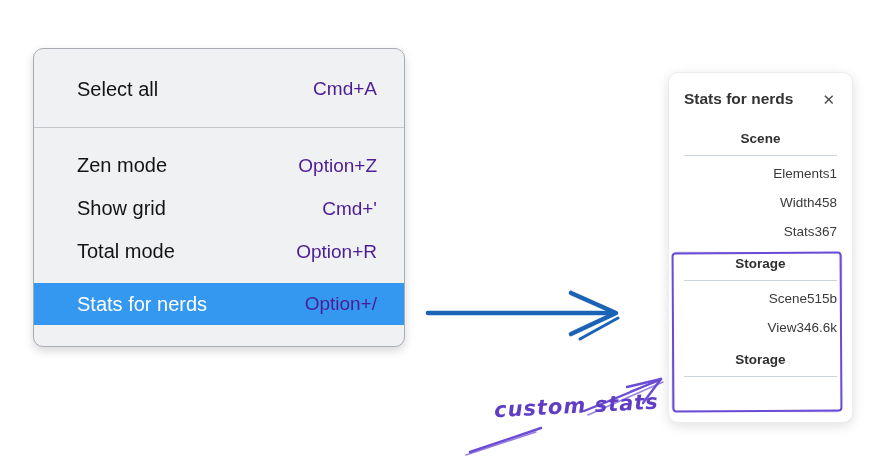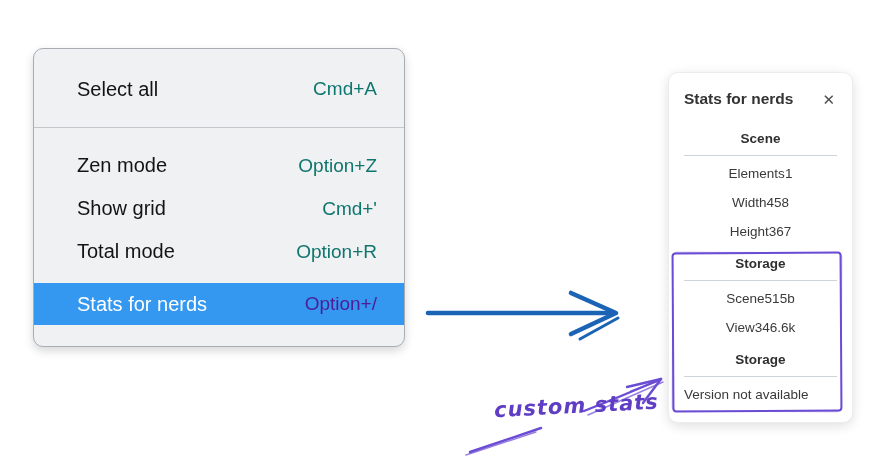--- a/index.html
+++ b/index.html
@@ -16,21 +16,21 @@
     box-shadow:0 4px 10px rgba(0,0,0,.16); overflow:hidden;
   }
   .menu-section-1 { padding-top:18px; }
   .menu-sep { height:1px; background:#c4c7cb; margin-top:16px; }
   .menu-section-2 { padding-top:16px; }
   .menu-item {
     height:44px; display:flex; align-items:center; justify-content:space-between;
     padding:0 27px 0 43px; font-size:20px; color:#141416; cursor:default;
   }
   .menu-section-2 .menu-item { height:43px; }
-  .menu-item .shortcut { color:#0f766e; font-size:19px; }
+  .menu-item .shortcut { color:#4c1d95; font-size:19px; }
   .menu-item.selected {
     height:42px; margin-top:10px; background:#3598f0; color:#ffffff;
   }
   .menu-item.selected .shortcut { color:#4c1d95; }
 
   
   .overlay { position:absolute; left:0; top:0; width:873px; height:461px;
              pointer-events:none; }
 
   
@@ -44,21 +44,21 @@
                   height:20px; }
   .panel-title { font-weight:bold; font-size:15.5px; color:#333333; }
   .close-btn { background:none; border:none; font-size:15px; color:#4e4e4e;
                cursor:pointer; line-height:1; padding:2px;
                font-family:"Liberation Sans", sans-serif; }
   .sec-heading { text-align:center; font-weight:bold; font-size:13.5px;
                  color:#2f2f2f; margin-top:10px; height:17px; }
   .sec-heading.first { margin-top:22px; }
   .divider { height:1px; background:#ccd3da; margin-top:7px; border:none; }
   .stat-rows { margin-top:3px; }
-  .stat-row { display:flex; justify-content:center; line-height:29px; }
+  .stat-row { display:flex; justify-content:flex-end; line-height:29px; }
   .stat-row .val { text-align:right; }
   .note { line-height:29px; margin-top:3px; }
 
   
   .anno-rect {
     position:absolute; left:672px; top:252px; width:170px; height:160px;
     border:2px solid #6b4cd4; border-radius:4px; transform:rotate(-0.35deg);
     pointer-events:none;
   }
   .anno-rect::after {
@@ -118,41 +118,40 @@
     <div class="stat-rows">
       <div class="stat-row">
         <span>Elements</span>
         <span class="val">1</span>
       </div>
       <div class="stat-row">
         <span>Width</span>
         <span class="val">458</span>
       </div>
       <div class="stat-row">
-        <span>Height</span>
+        <span>Stats</span>
         <span class="val">367</span>
       </div>
     </div>
 
     <div class="sec-heading">Storage</div>
     <hr class="divider">
     <div class="stat-rows">
       <div class="stat-row">
         <span>Scene</span>
         <span class="val">515b</span>
       </div>
       <div class="stat-row">
         <span>View</span>
         <span class="val">346.6k</span>
       </div>
     </div>
 
     <div class="sec-heading">Storage</div>
     <hr class="divider">
-    <div class="note">Version not available</div>
   </div>
 
   <div class="anno-rect"></div>
 
   <svg class="overlay" width="873" height="461" viewBox="0 0 873 461" xmlns="http://www.w3.org/2000/svg">
     <g stroke="#1b64b5" fill="none" stroke-linecap="round" stroke-linejoin="round">
       <path d="M428 313 H609" stroke-width="4.6"></path>
       <path d="M571 293 L616 313 L571 334" stroke-width="4.6"></path>
       <path d="M580 339 L618 318" stroke-width="3"></path>
     </g>

